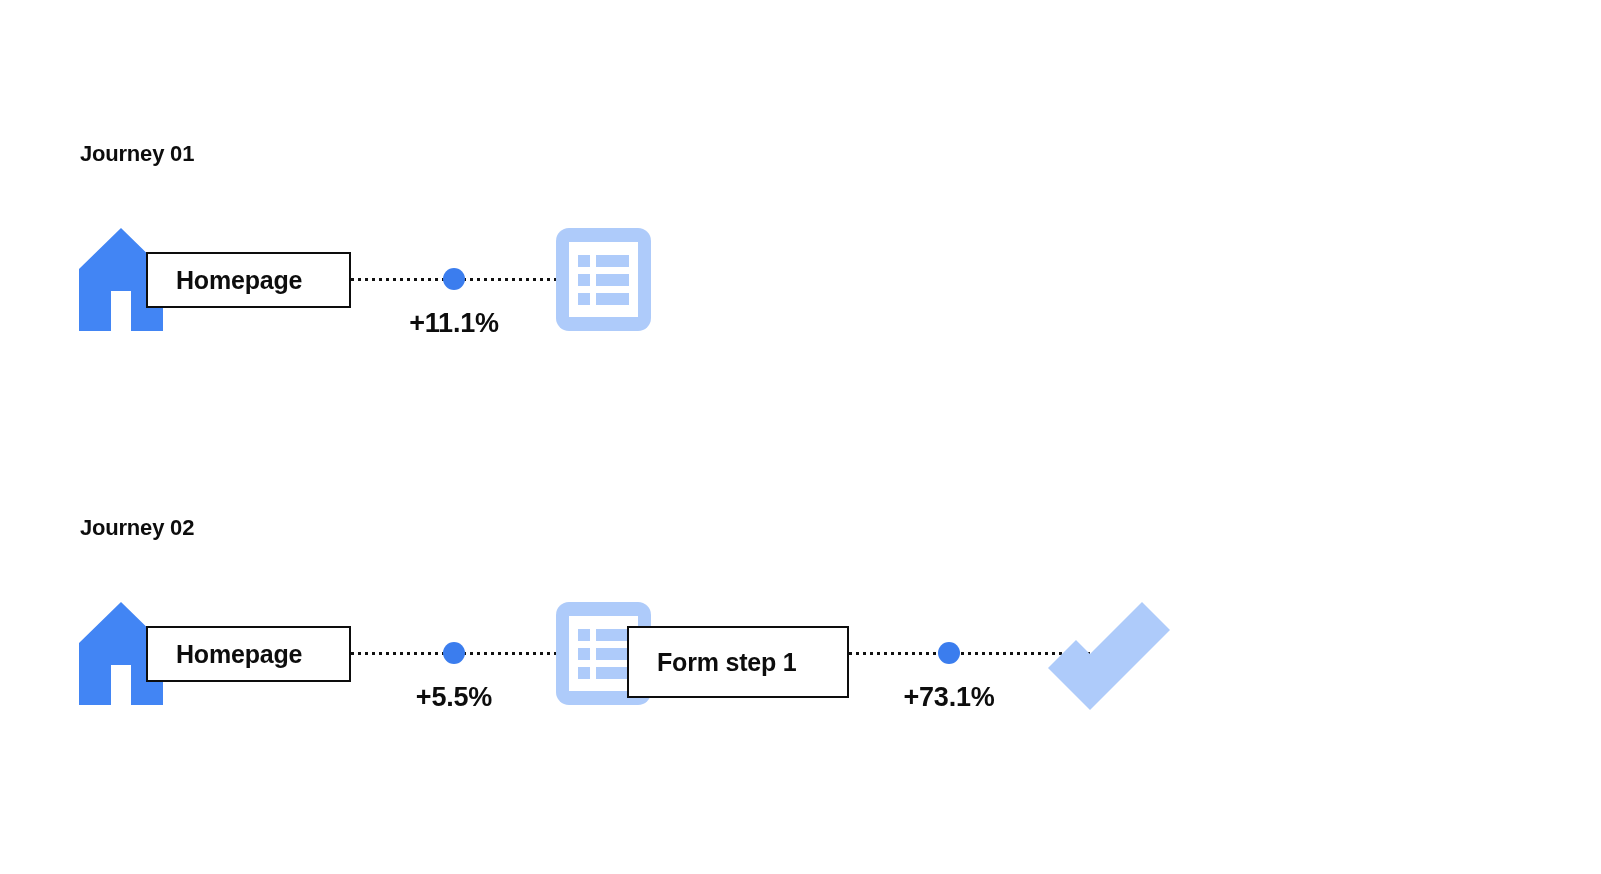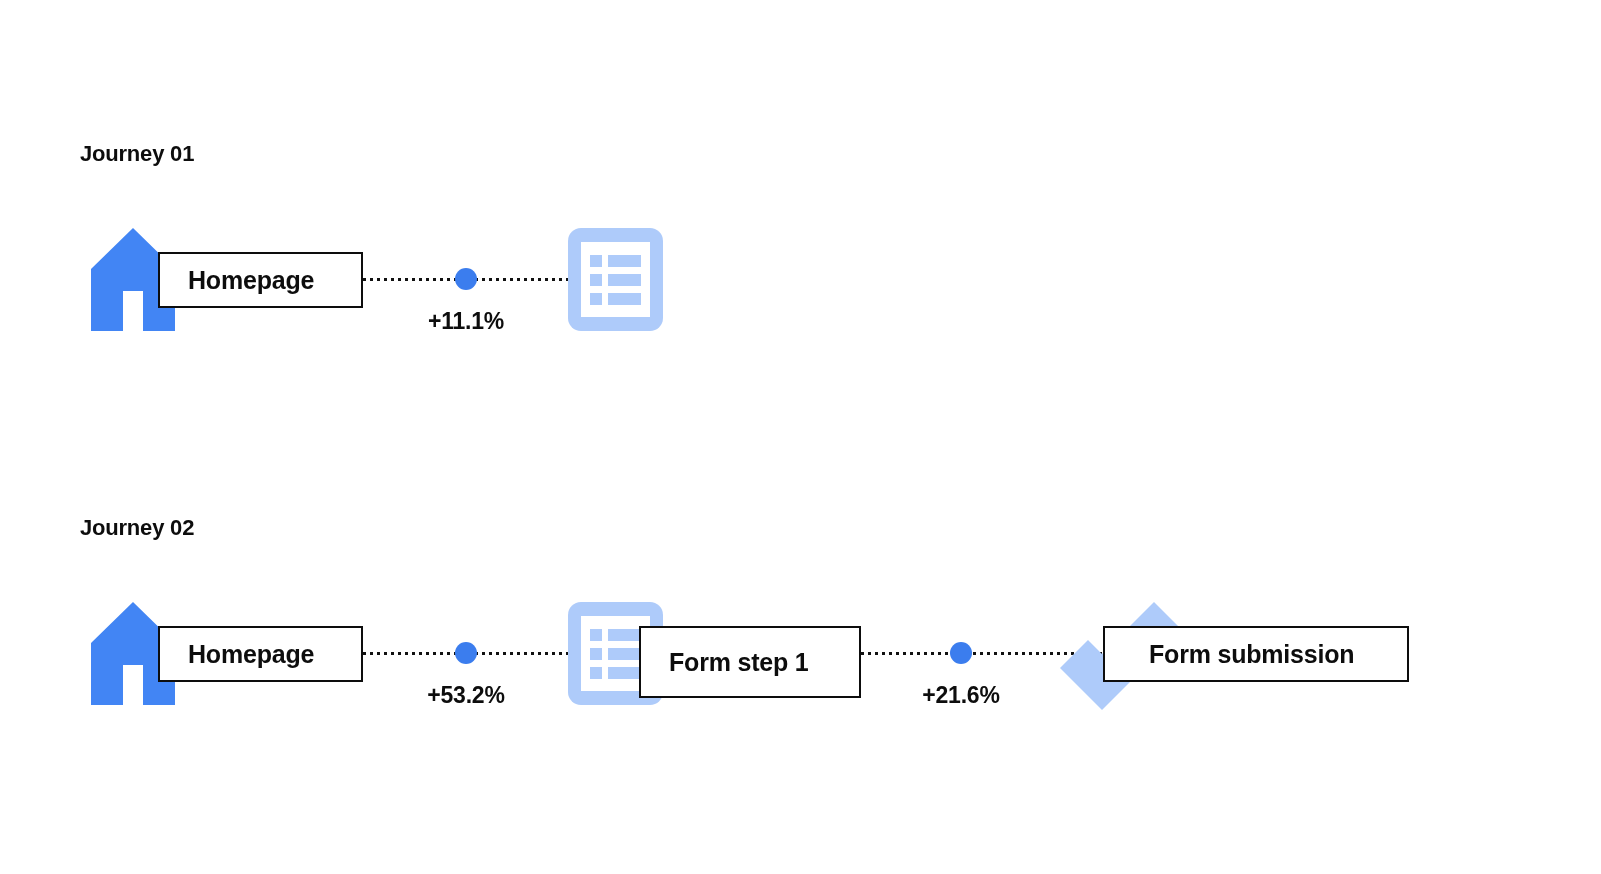--- a/index.html
+++ b/index.html
@@ -27,21 +27,21 @@
     position: absolute;
     left: 80px;
     font-size: 22px;
     font-weight: bold;
     color: #0d0d0d;
     letter-spacing: -0.2px;
     white-space: nowrap;
   }
   .flow {
     position: absolute;
-    left: 12px;
+    left: 0;
     right: 0;
     height: 140px;
   }
   
   .node-box {
     position: absolute;
     box-sizing: border-box;
     border: 2px solid #0d0d0d;
     background: #ffffff;
     display: flex;
@@ -75,21 +75,21 @@
   }
   .connector-dot {
     position: absolute;
     width: 22px;
     height: 22px;
     border-radius: 50%;
     z-index: 4;
   }
   .connector-value {
     position: absolute;
-    font-size: 23px;
+    font-size: 27px;
     font-weight: bold;
     color: #0d0d0d;
     letter-spacing: -0.2px;
     white-space: nowrap;
     text-align: center;
     z-index: 4;
   }
 </style>
 </head>
 <body>
@@ -144,49 +144,46 @@
           <path d="M42 0 L84 41 L84 103 L52 103 L52 63 L32 63 L32 103 L0 103 L0 41 Z" fill="#4285F4"></path>
         </svg>
       </div>
 
       <div class="node-box" style="left:146px; top:32px; width:205px; height:56px;">
         <span class="node-label">Homepage</span>
       </div>
 
       <div class="connector" style="left:351px; top:58px; width:277px;"></div>
       <div class="connector-dot" style="left:443px; top:48px; background:#3B7DEE;"></div>
-      <div class="connector-value" style="left:384px; top:88px; width:140px;">+53.2%</div>
+      <div class="connector-value" style="left:384px; top:88px; width:140px;">+5.5%</div>
 
       <div class="icon" style="left:556px; top:8px;">
         <svg width="95" height="103" viewBox="0 0 95 103">
           <rect x="0" y="0" width="95" height="103" rx="13" fill="#AECBFA"></rect>
           <rect x="13" y="14" width="69" height="75" fill="#ffffff"></rect>
           <rect x="22" y="27" width="12" height="12" fill="#AECBFA"></rect>
           <rect x="40" y="27" width="33" height="12" fill="#AECBFA"></rect>
           <rect x="22" y="46" width="12" height="12" fill="#AECBFA"></rect>
           <rect x="40" y="46" width="33" height="12" fill="#AECBFA"></rect>
           <rect x="22" y="65" width="12" height="12" fill="#AECBFA"></rect>
           <rect x="40" y="65" width="33" height="12" fill="#AECBFA"></rect>
         </svg>
       </div>
 
       <div class="node-box" style="left:627px; top:32px; width:222px; height:72px;">
         <span class="node-label">Form step 1</span>
       </div>
 
       <div class="connector" style="left:849px; top:58px; width:276px;"></div>
       <div class="connector-dot" style="left:938px; top:48px; background:#3B7DEE;"></div>
-      <div class="connector-value" style="left:879px; top:88px; width:140px;">+21.6%</div>
+      <div class="connector-value" style="left:879px; top:88px; width:140px;">+73.1%</div>
 
       <div class="icon" style="left:1048px; top:2px;">
         <svg width="122" height="118" viewBox="0 0 122 118">
           <path d="M28 44 L0 72 L42 114 L122 34 L94 6 L42 58 Z" fill="#AECBFA"></path>
         </svg>
       </div>
 
-      <div class="node-box" style="left:1091px; top:32px; width:306px; height:56px;">
-        <span class="node-label" style="padding-left:44px;">Form submission</span>
-      </div>
 
     </div>
   </div>
 
 </div>
 
 </body></html>

